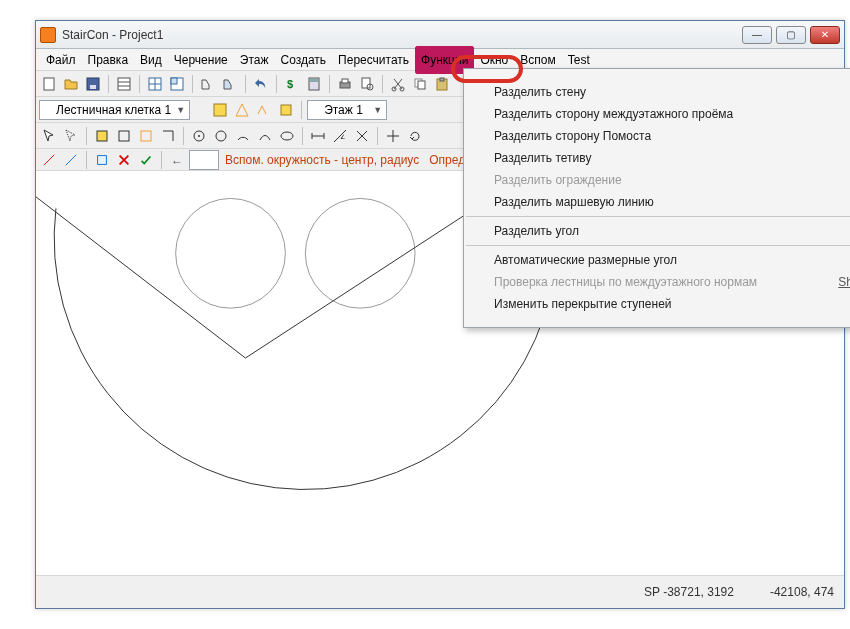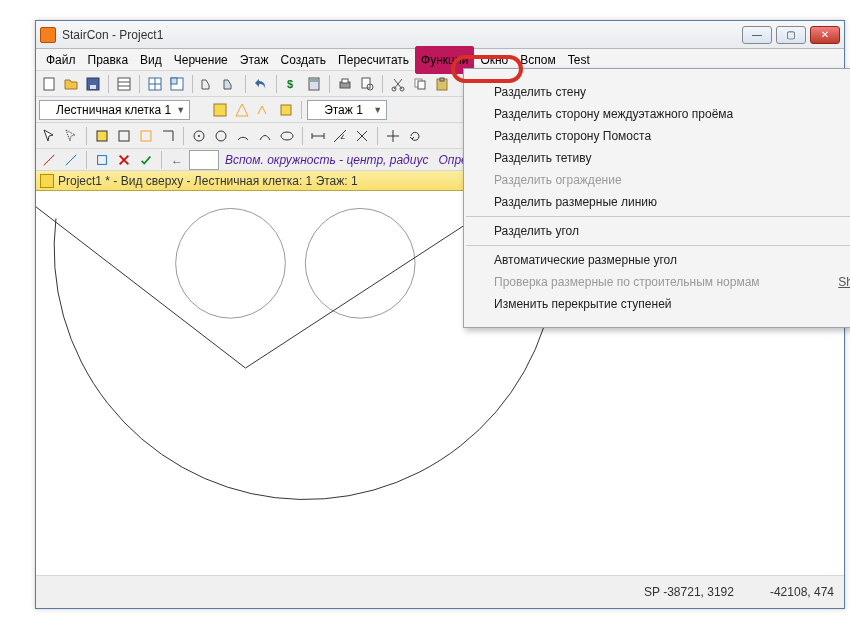--- a/index.html
+++ b/index.html
@@ -27,21 +27,21 @@
   .doc-header .tab-icon { width: 14px; height: 14px; background: #f8d850; border: 1px solid #b49000; margin-right: 4px; }
   .canvas { flex: 1; background: #fff; position: relative; overflow: hidden; border-bottom: 1px solid #d6d6d6; }
   .footer { height: 22px; background: #f0f0f0; display: flex; align-items: center; justify-content: flex-end; padding: 16px 10px; gap: 36px; color: #333; }
   .dropdown-menu { position: absolute; top: 68px; left: 448px; width: 440px; background: #f4f4f4; border: 1px solid #9aa4b0; box-shadow: 2px 3px 6px rgba(0,0,0,0.25); z-index: 50; padding: 12px 0; }
   .dropdown-menu .mi { height: 22px; display: flex; align-items: center; padding: 0 12px 0 30px; color: #222; position: relative; }
   .dropdown-menu .mi.disabled { color: #9a9a9a; }
   .dropdown-menu .mi .shortcut { margin-left: auto; color: #555; text-decoration: underline; }
   .dropdown-menu .msep { height: 1px; background: #c8c8c8; margin: 3px 2px; }
   svg.icon { width: 14px; height: 14px; }
   .toolbar .tbtn svg { width: 16px; height: 16px; }
-  .hint { color: #4c1d95; padding: 0 4px; white-space: nowrap; font-style: italic; }
+  .hint { color: #c2410c; padding: 0 4px; white-space: nowrap; }
 </style>
 </head>
 <body>
 
 <div class="window">
   <div class="frame">
 
     <div class="titlebar">
       <span class="app-icon"></span>
       <span class="title">StairCon - Project1</span>
@@ -319,24 +319,20 @@
             <path d="M3 9l3 3 7-8" fill="none" stroke="#0a8a20" stroke-width="2"></path>
           </svg>
         </div>
       <span class="tsep"></span>
       <div class="tbtn">←</div>
       <div class="input-short" style="width:30px"></div>
       <span class="hint">Вспом. окружность - центр, радиус</span>
       <span class="hint">Определит</span>
     </div>
 
-    <div class="doc-header">
-      <span class="tab-icon"></span>
-      <span>Project1 * - Вид сверху - Лестничная клетка: 1 Этаж: 1</span>
-    </div>
 
     <div class="canvas">
       <svg width="100%" height="100%" viewBox="0 0 810 370">
         <circle cx="195" cy="65" r="55" fill="none" stroke="#999" stroke-width="1"></circle>
         <circle cx="325" cy="65" r="55" fill="none" stroke="#999" stroke-width="1"></circle>
         <path d="M -50 -30 L 210 170" stroke="#333" stroke-width="1" fill="none"></path>
         <path d="M 210 170 L 440 20" stroke="#333" stroke-width="1" fill="none"></path>
         <path d="M 20 20 A 250 250 0 0 0 520 80" stroke="#333" stroke-width="1" fill="none"></path>
       </svg>
     </div>
@@ -358,33 +354,33 @@
       <div class="mi">
         <span>Разделить сторону Помоста</span>
       </div>
       <div class="mi">
         <span>Разделить тетиву</span>
       </div>
       <div class="mi disabled">
         <span>Разделить ограждение</span>
       </div>
       <div class="mi">
-        <span>Разделить размерные линию</span>
+        <span>Разделить маршевую линию</span>
       </div>
       <div class="msep"></div>
       <div class="mi">
         <span>Разделить угол</span>
       </div>
       <div class="msep"></div>
       <div class="mi">
         <span>Автоматические размерные угол</span>
         <span class="shortcut">F3</span>
       </div>
       <div class="mi disabled">
-        <span>Проверка размерные по строительным нормам</span>
+        <span>Проверка лестницы по междуэтажного нормам</span>
         <span class="shortcut">Shift+F12</span>
       </div>
       <div class="mi">
         <span>Изменить перекрытие ступеней</span>
       </div>
     </div>
 
   <div class="highlight-ring" style="top:55px; left:436px; width:72px; height:28px;"></div>
 </div>
 

